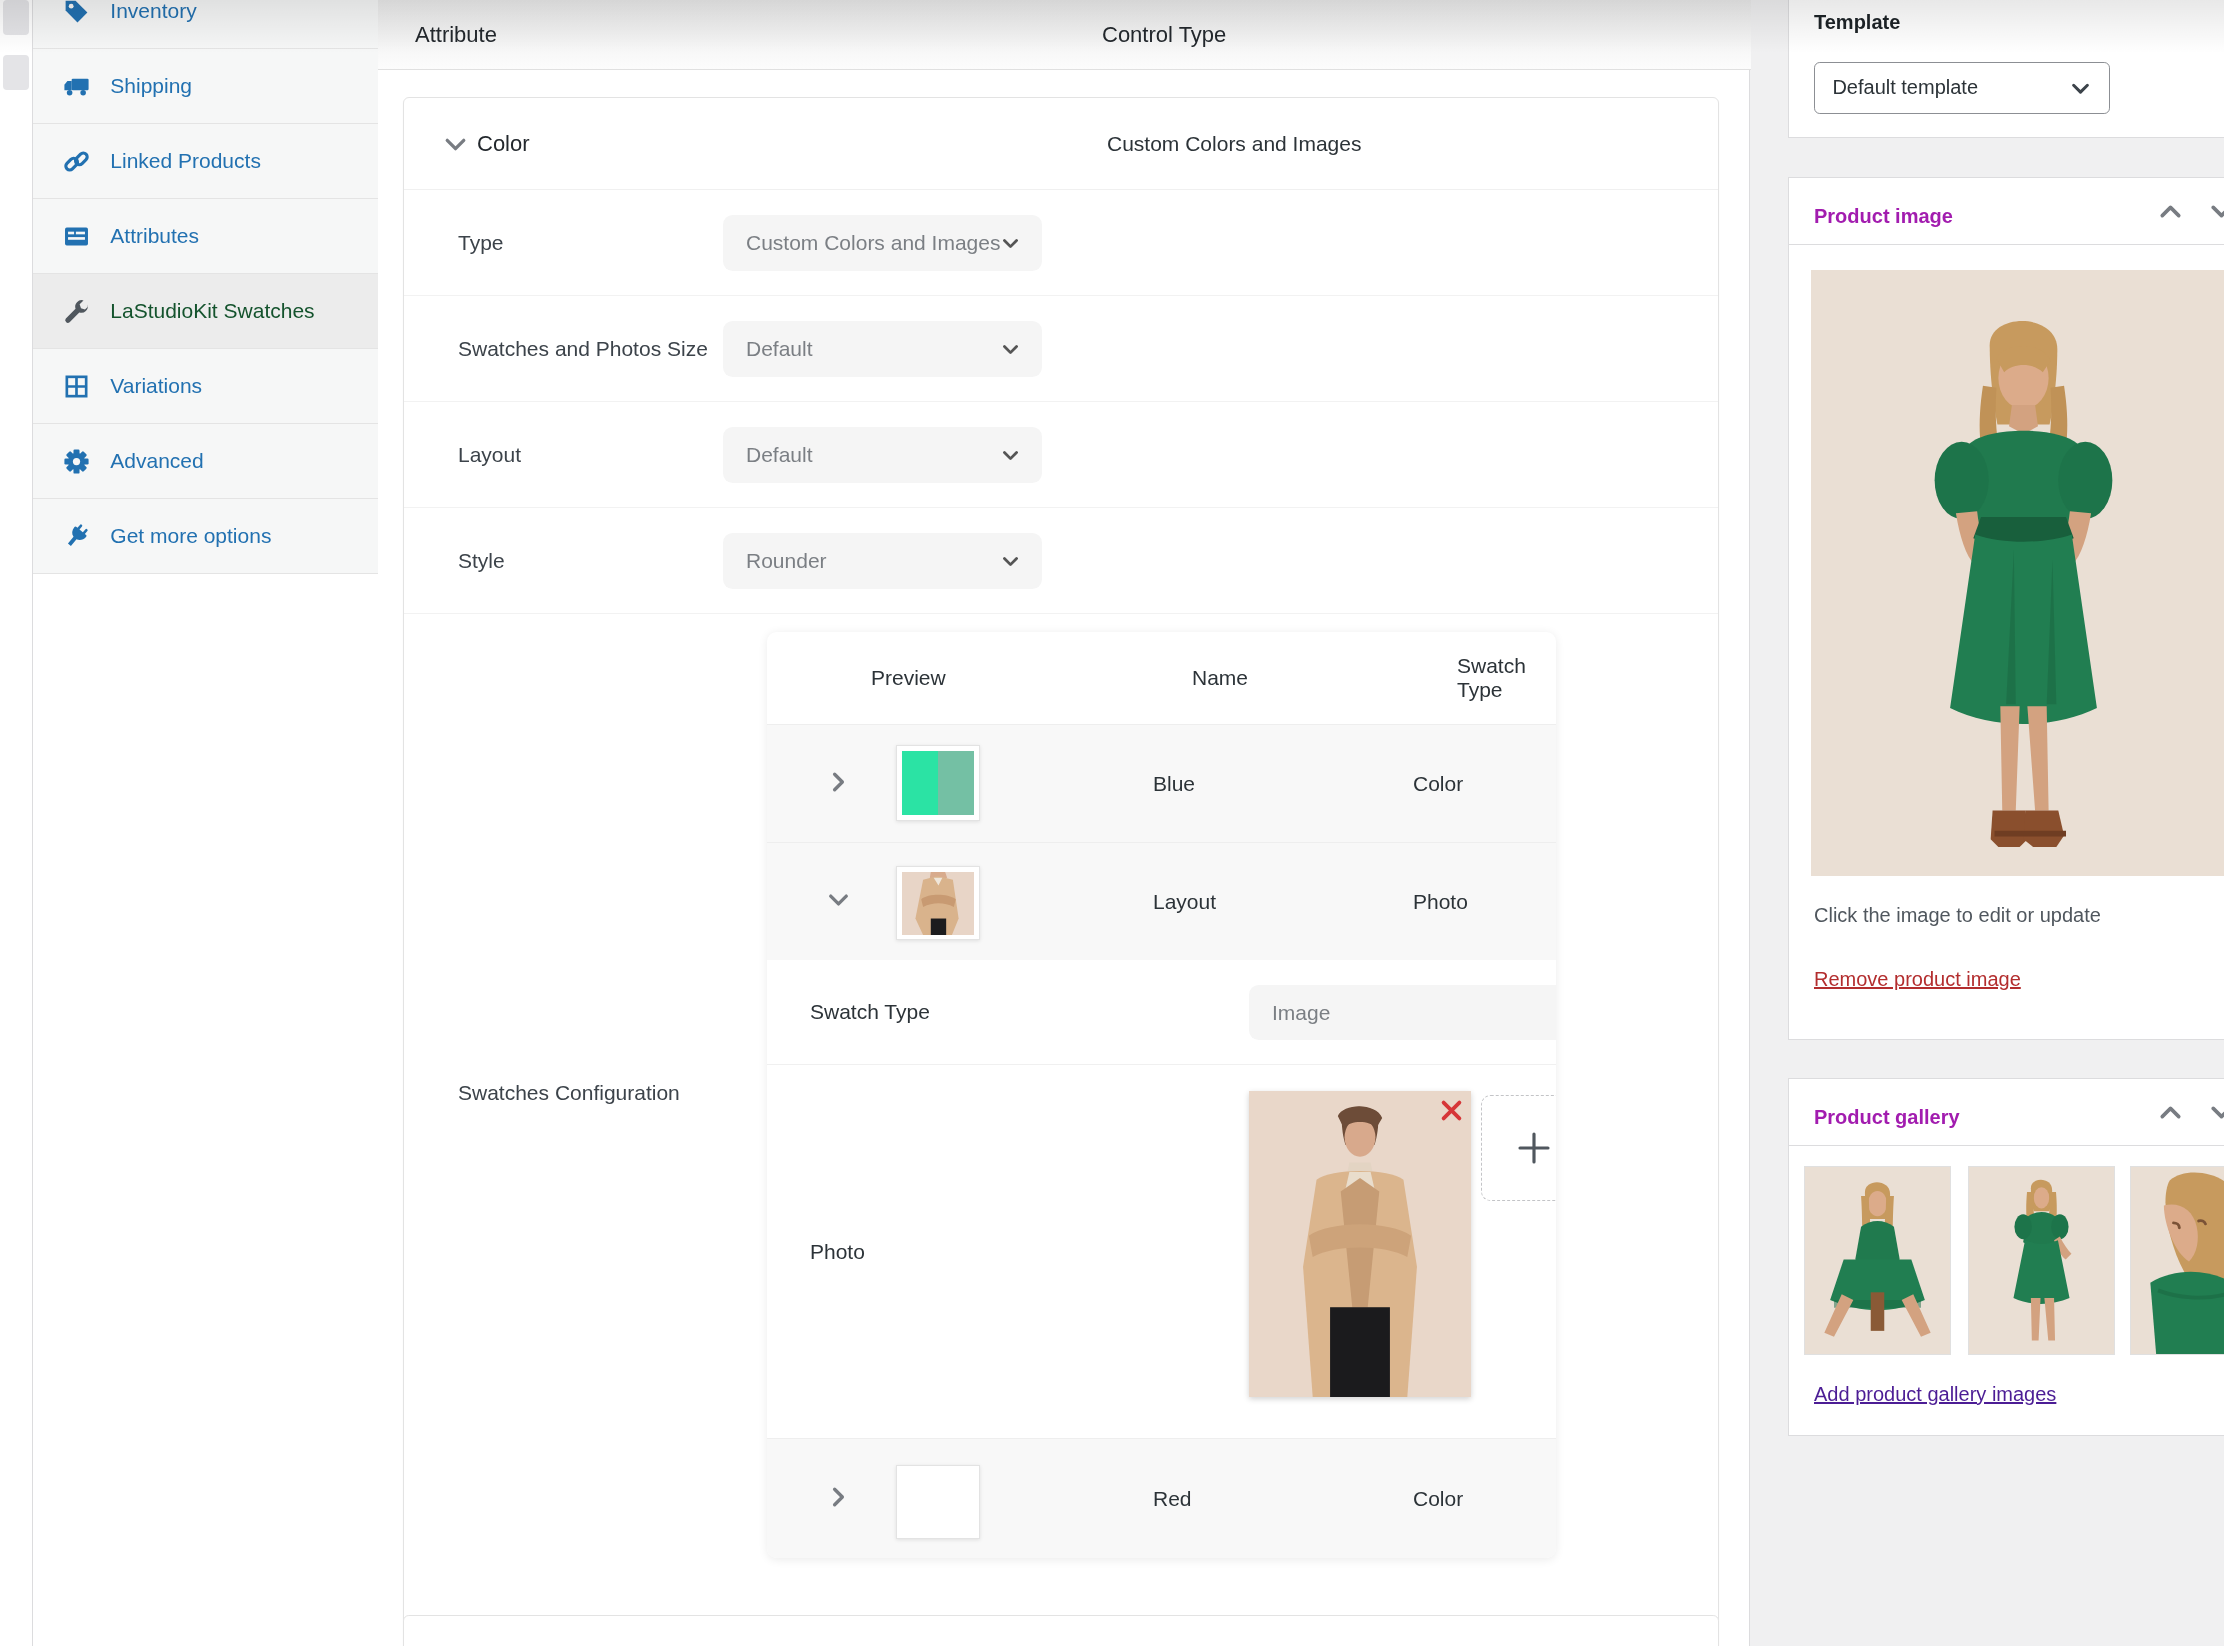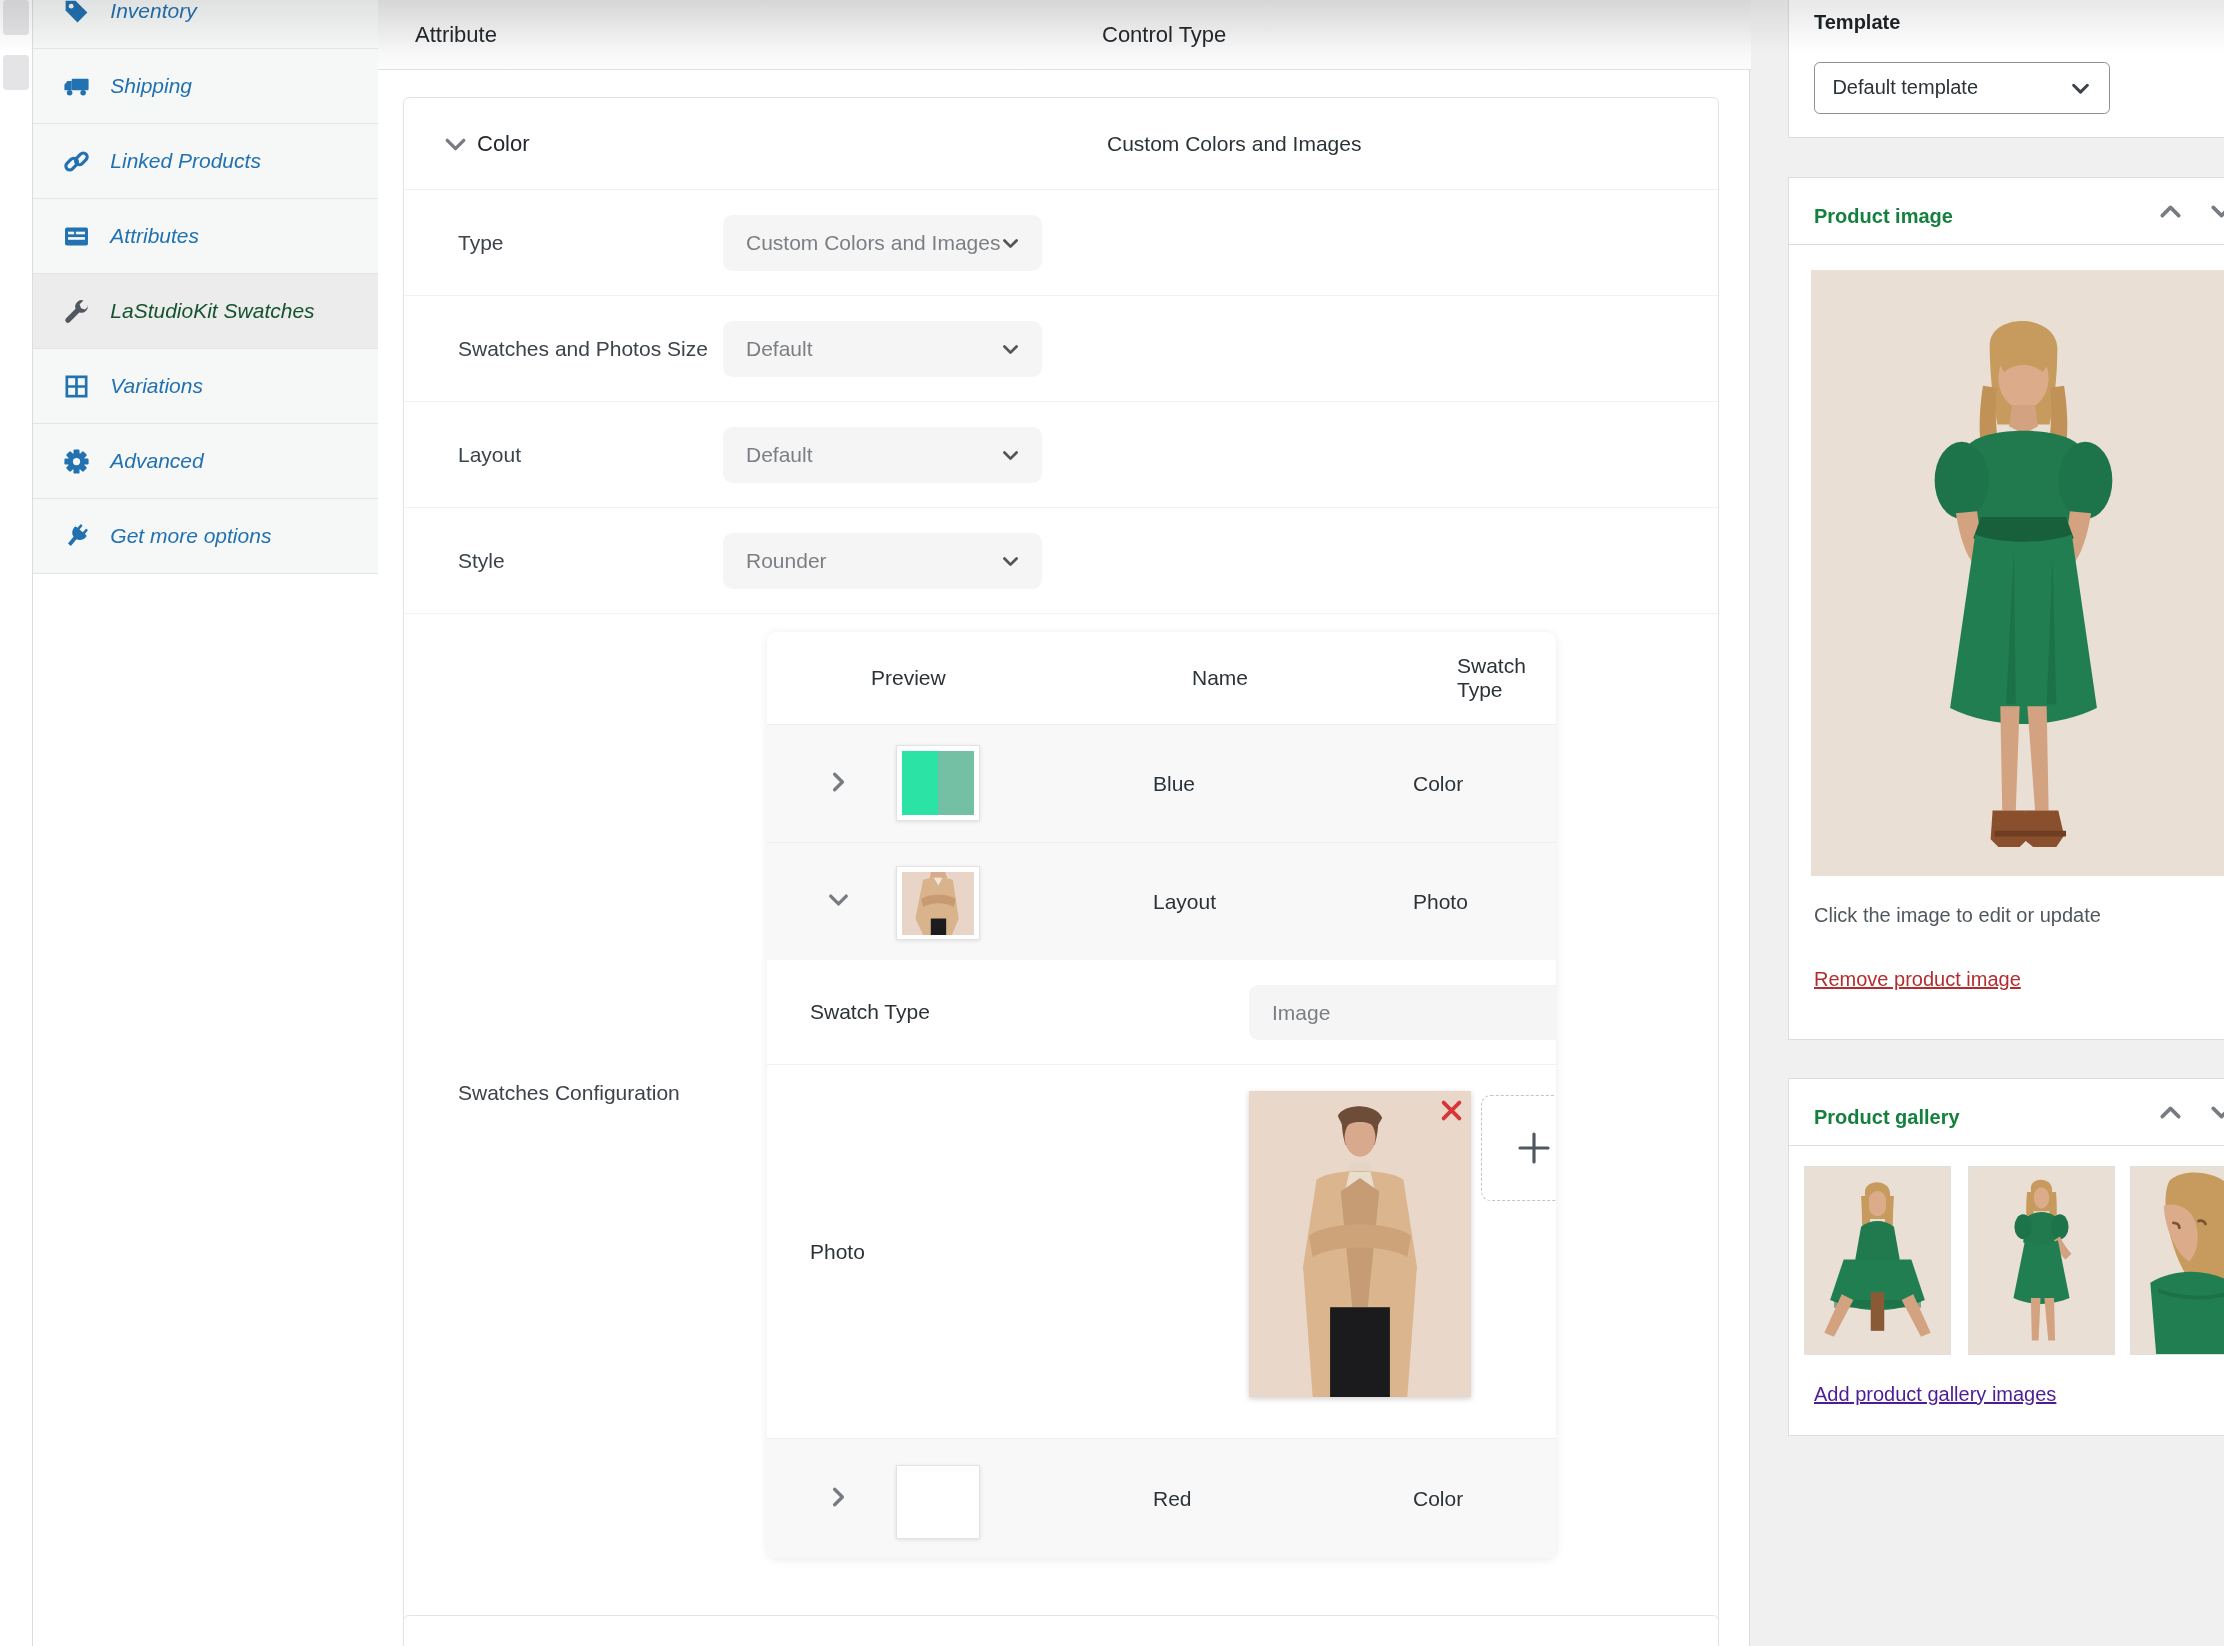--- a/index.html
+++ b/index.html
@@ -11,21 +11,21 @@
   .rail{left:0;top:0;width:32px;height:1646px;background:#ffffff;}
   .rail-block{left:2.9px;width:26px;height:35px;background:#e4e4e7;border-radius:3.9px;}
 
   
   .panel{left:32px;top:0;width:1718px;height:1646px;background:#fff;
          border-left:1px solid #dcdcde;border-right:1px solid #dcdcde;box-sizing:border-box;}
 
   
   .tabs{position:absolute;left:0;top:-26px;width:345px;}
   .tab{height:75px;box-sizing:border-box;border-bottom:1px solid #e4e4e4;background:#f6f7f7;
-       display:flex;align-items:center;padding-left:29px;gap:19.3px;cursor:pointer;font-style:italic;}
+       display:flex;align-items:center;padding-left:29px;gap:19.3px;cursor:pointer;}
   .tab .lbl{font-size:21px;color:#2271b1;}
   .tab svg{width:29px;height:29px;flex:0 0 29px;}
   .tab.active{background:#ececec;}
   .tab.active .lbl{color:#14532d;}
 
   
   .main-header{position:absolute;left:345px;top:0;width:1373px;height:70px;box-sizing:border-box;
                background:linear-gradient(#ebebeb,#fcfcfc);border-bottom:1px solid #e0e0e0;}
   .main-header .h1{position:absolute;left:37px;top:0;height:70px;display:flex;align-items:center;
                    font-size:22px;color:#23282d;}
@@ -84,21 +84,21 @@
   .tpl-label{position:absolute;left:25px;top:29px;font-size:20px;font-weight:bold;color:#1d2327;}
   .tpl-select{position:absolute;left:25px;top:80px;width:296px;height:52px;background:#fff;
               border:1.9px solid #8c8f94;border-radius:5.8px;box-sizing:border-box;display:flex;
               align-items:center;padding:0 17.4px;font-size:20px;color:#2c3338;cursor:pointer;}
   .tpl-select svg{position:absolute;right:11.6px;top:50%;transform:translateY(-50%);}
 
   .pimg-panel{left:1788px;top:177px;width:454px;height:863px;}
   .pgal-panel{left:1788px;top:1078px;width:454px;height:358px;}
   .p-head{position:absolute;left:0;top:0;width:100%;height:67px;box-sizing:border-box;border-bottom:1px solid #dcdcde;}
   .p-title{position:absolute;left:25px;top:0;height:77px;display:flex;align-items:center;
-           font-size:20px;font-weight:bold;color:#15803d;}
+           font-size:20px;font-weight:bold;color:#a21caf;}
   .p-up{position:absolute;left:365px;top:17.4px;cursor:pointer;}
   .p-down{position:absolute;left:416px;top:17.4px;cursor:pointer;}
   .feat-img{position:absolute;left:22px;top:92px;width:425px;height:606px;cursor:pointer;}
   .hint{position:absolute;left:25px;top:726px;font-size:20px;color:#50575e;}
   .redlink{position:absolute;left:25px;top:790px;font-size:20px;color:#b32d2e;text-decoration:underline;cursor:pointer;}
   .bluelink{position:absolute;left:25px;top:304px;font-size:20px;color:#4c1d95;text-decoration:underline;cursor:pointer;}
   .gthumb{position:absolute;top:87px;width:147px;height:189px;border:1px solid #e0e0e0;box-sizing:border-box;cursor:pointer;}
 
   .top-shade{left:0;top:0;width:2225px;height:53px;
              background:linear-gradient(rgba(0,0,0,0.09),rgba(0,0,0,0));pointer-events:none;z-index:60;}

